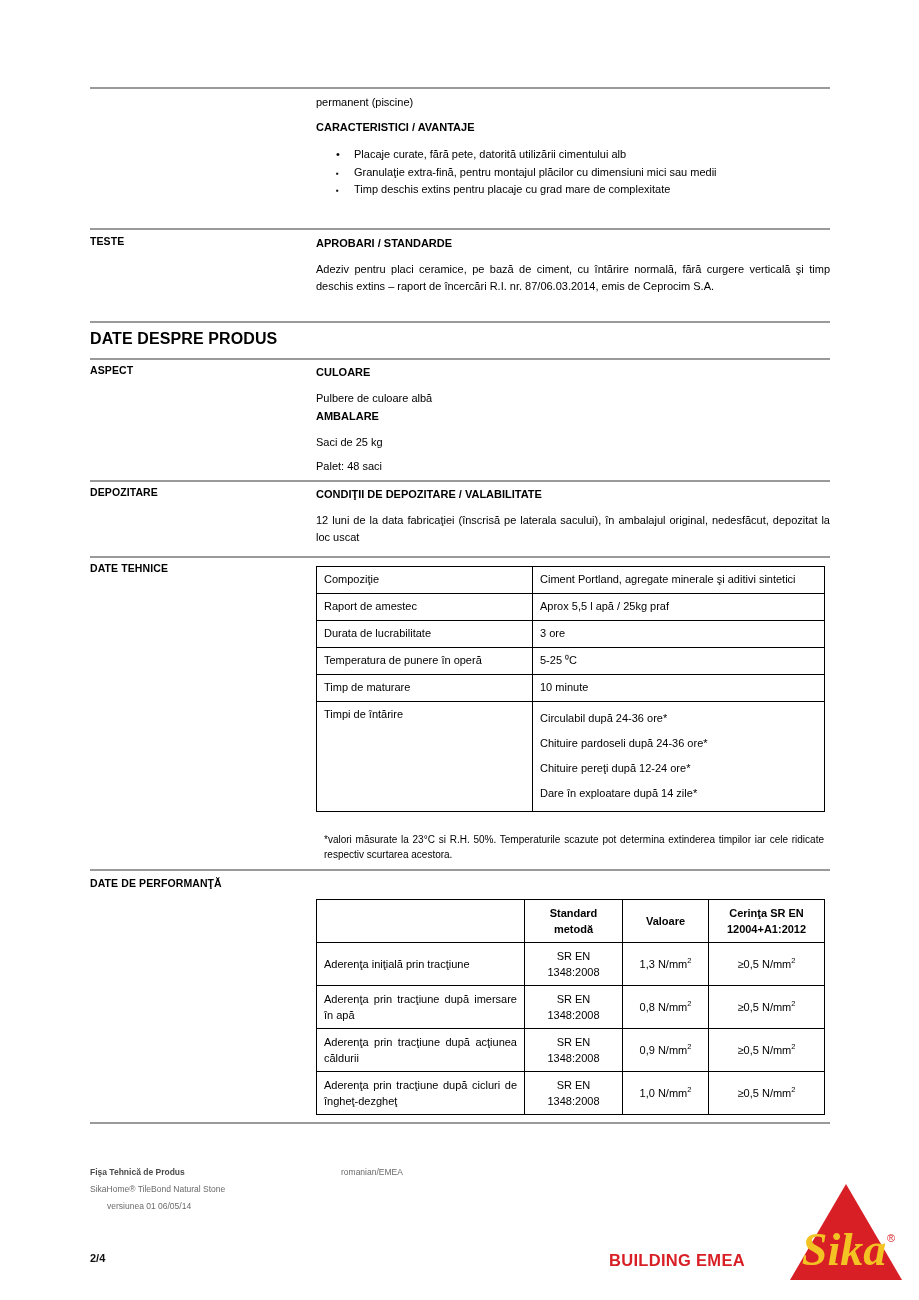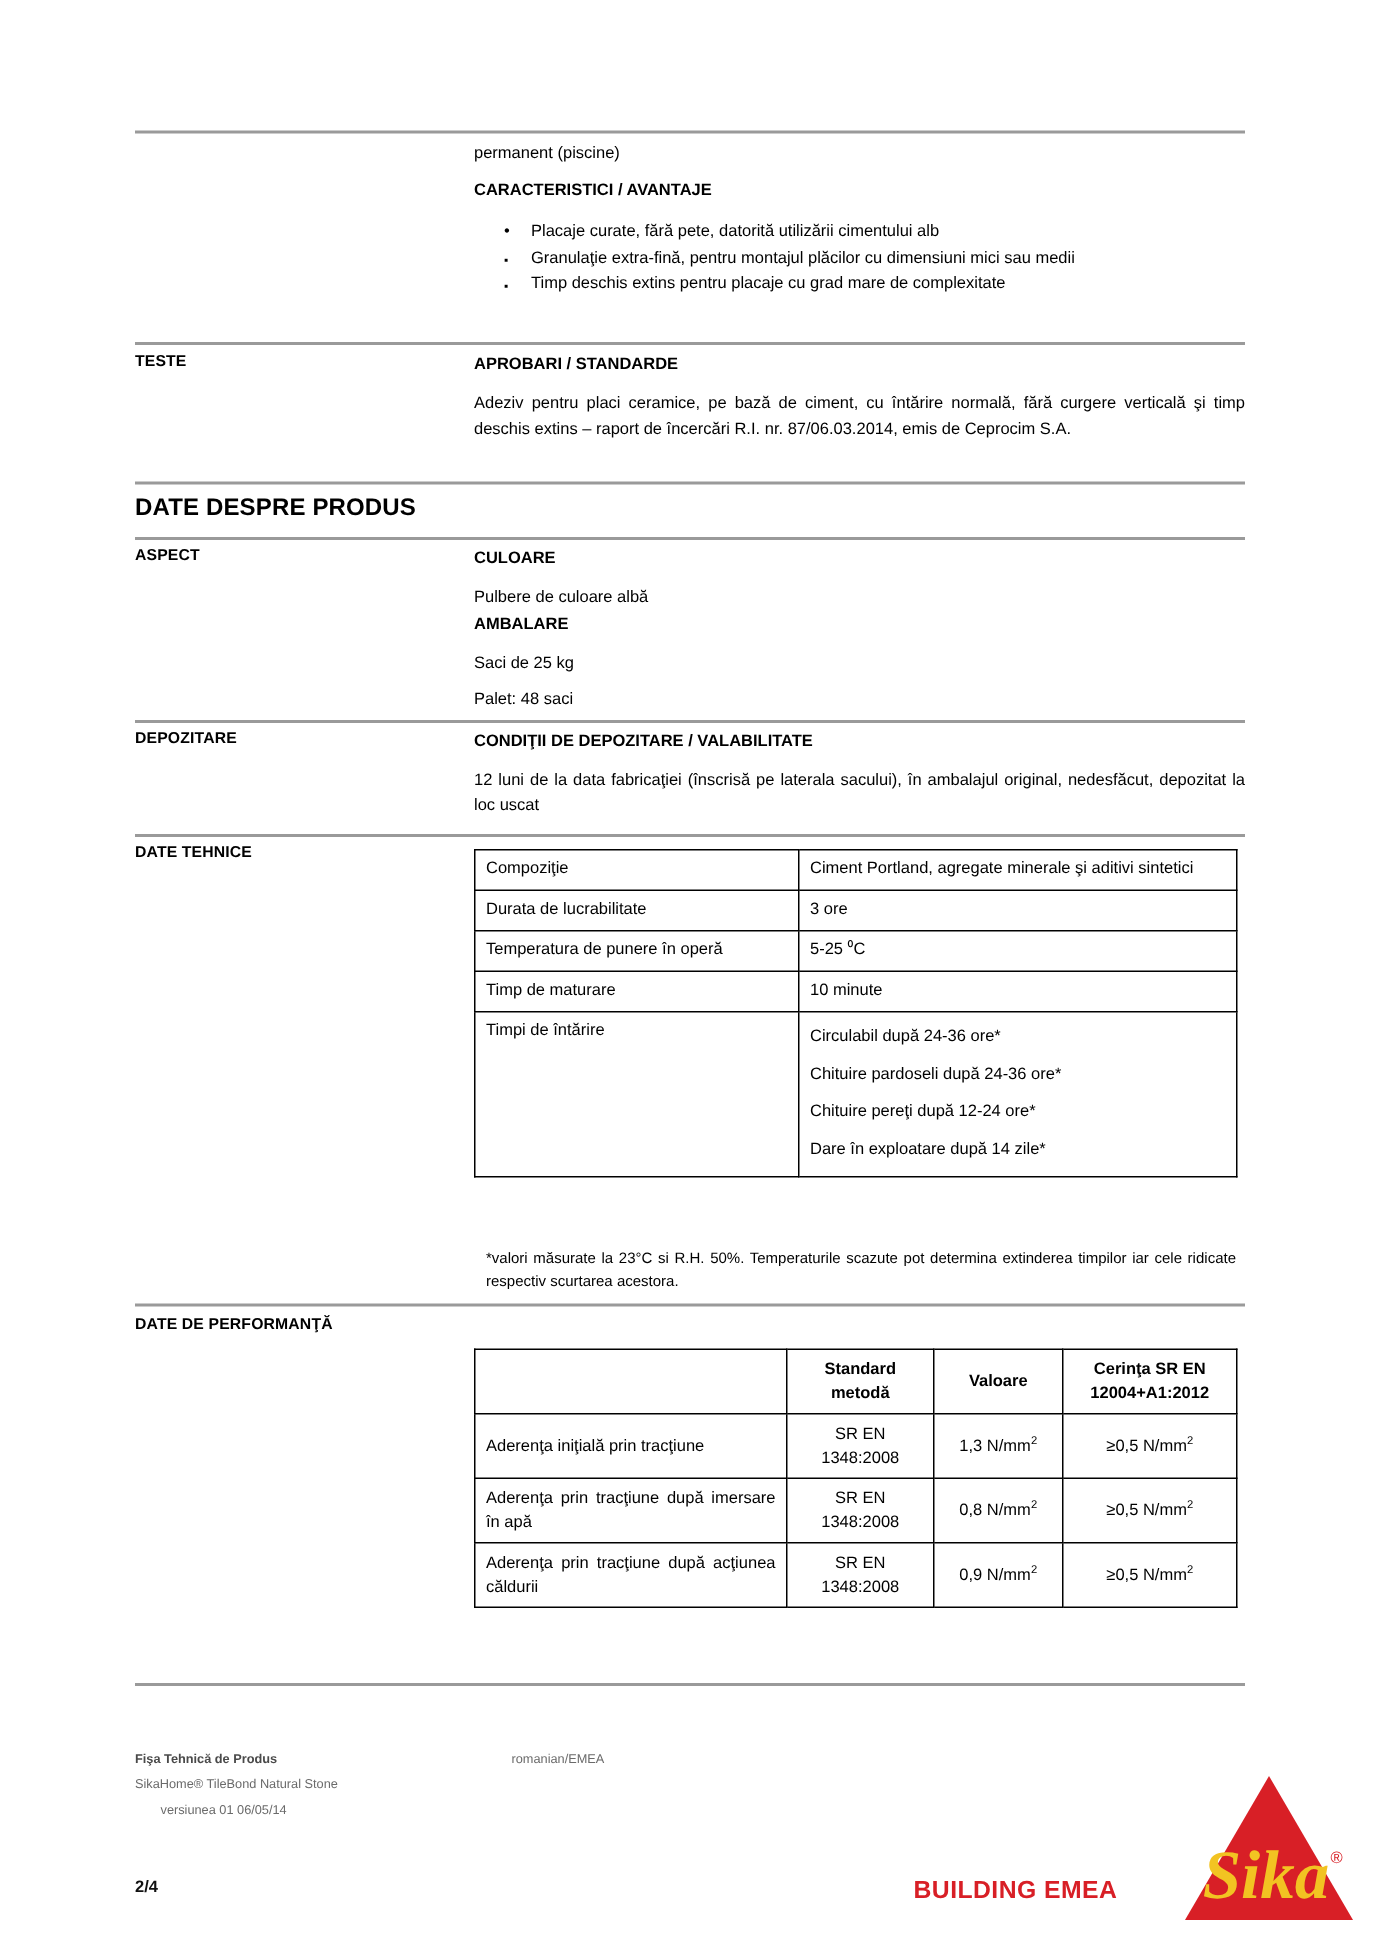--- a/index.html
+++ b/index.html
@@ -246,20 +246,24 @@
     <colgroup>
         <col style="width:216px">
         <col style="width:292px">
       </colgroup>
     <tbody>
       <tr>
         <td>Compoziţie</td>
         <td class="j">Ciment Portland, agregate minerale şi aditivi sintetici</td>
       </tr>
       <tr>
+        <td>Raport de amestec</td>
+        <td>Aprox 5,5 l apă / 25kg praf</td>
+      </tr>
+      <tr>
         <td>Durata de lucrabilitate</td>
         <td>3 ore</td>
       </tr>
       <tr>
         <td class="j">Temperatura de punere în operă</td>
         <td>5-25 ⁰C</td>
       </tr>
       <tr>
         <td>Timp de maturare</td>
         <td>10 minute</td>
@@ -309,20 +313,26 @@
         <td>SR EN 1348:2008</td>
         <td><span>0,8 N/mm</span><sup>2</sup></td>
         <td><span>≥0,5 N/mm</span><sup>2</sup></td>
       </tr>
       <tr>
         <td class="lft">Aderenţa prin tracţiune după acţiunea căldurii</td>
         <td>SR EN 1348:2008</td>
         <td><span>0,9 N/mm</span><sup>2</sup></td>
         <td><span>≥0,5 N/mm</span><sup>2</sup></td>
       </tr>
+      <tr>
+        <td class="lft">Aderenţa prin tracţiune după cicluri de îngheţ-dezgheţ</td>
+        <td>SR EN 1348:2008</td>
+        <td><span>1,0 N/mm</span><sup>2</sup></td>
+        <td><span>≥0,5 N/mm</span><sup>2</sup></td>
+      </tr>
     </tbody>
   </table>
 
   <div class="rule" style="top:1122px;"></div>
 
   <div class="footer-text b" style="left:90px; top:1165px;">Fişa Tehnică de Produs</div>
   <div class="footer-text" style="left:90px; top:1182px;">SikaHome® TileBond Natural Stone</div>
   <div class="footer-text" style="left:90px; top:1199px;margin-left:17px;">versiunea 01 06/05/14</div>
   <div class="footer-text" style="left:341px; top:1165px;">romanian/EMEA</div>
 

